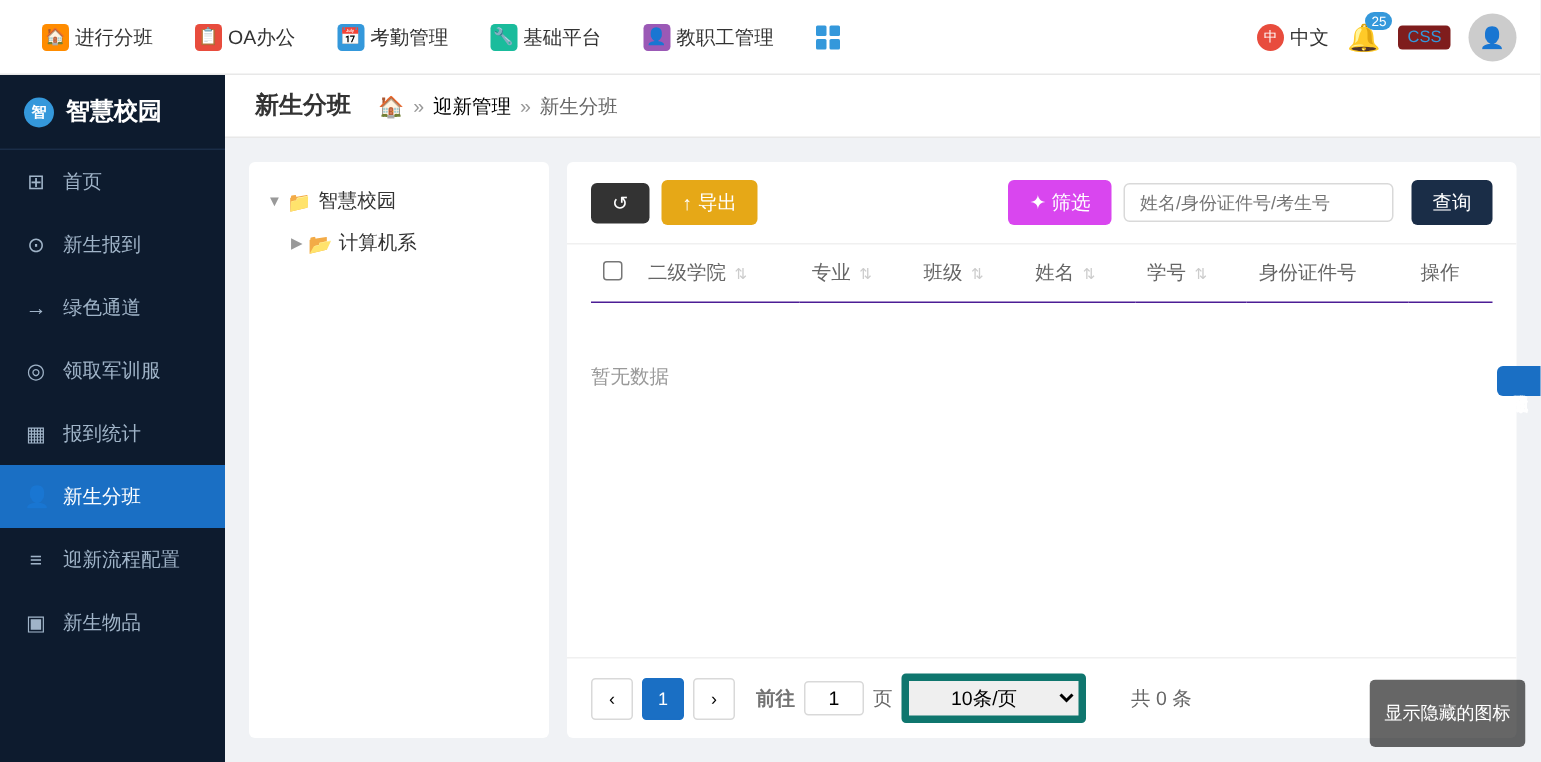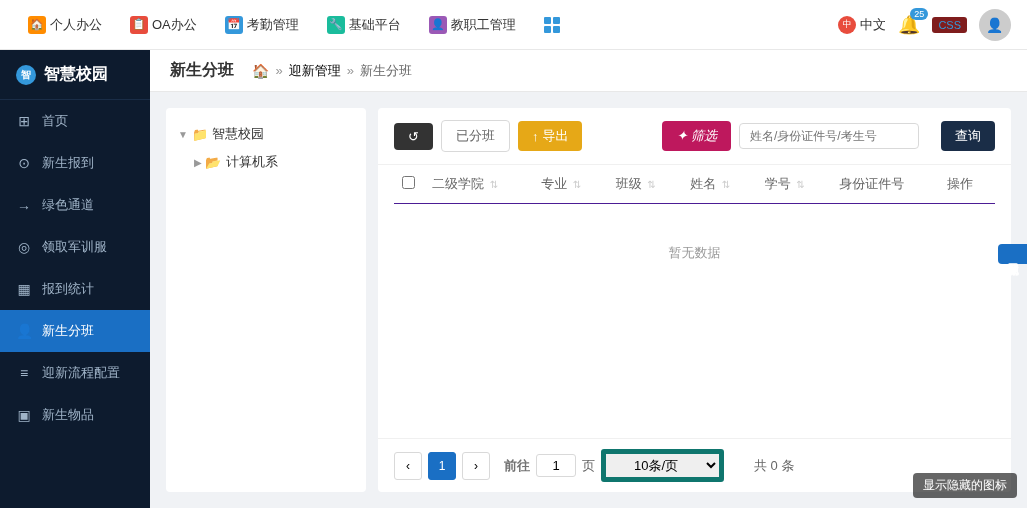--- a/index.html
+++ b/index.html
@@ -260,27 +260,27 @@
       border: none;
       cursor: pointer;
       font-size: 13px;
       display: inline-flex;
       align-items: center;
       gap: 4px;
     }
     .btn-dark { background: #333; color: #fff; }
     .btn-outline { background: #fff; color: #666; border: 1px solid #d9d9d9; }
     .btn-orange { background: #f5a623; color: #fff; }
-    .btn-primary { background: #be185d; color: #fff; font-style: italic; }
+    .btn-primary { background: #d946ef; color: #fff; }
     .btn-export { background: #e6a817; color: #fff; }
     .spacer { flex: 1; }
     .search-group {
       display: flex;
       align-items: center;
-      gap: 22px;
+      gap: 12px;
     }
     .search-input {
       padding: 5px 10px;
       border: 1px solid #d9d9d9;
       border-radius: 4px;
       font-size: 12px;
       width: 180px;
       outline: none;
       color: #999;
     }
@@ -304,21 +304,20 @@
       text-align: left;
       color: #666;
       font-weight: normal;
       font-size: 13px;
       white-space: nowrap;
     }
     th .sort-icon { color: #ccc; font-size: 10px; margin-left: 2px; }
     .th-checkbox { width: 30px; }
     td { padding: 10px 8px; color: #333; font-size: 13px; }
     .no-data {
-      text-align: center;
       color: #999;
       padding: 40px 0;
     }
 
     
     .pagination-bar {
       padding: 10px 16px;
       display: flex;
       align-items: center;
       gap: 6px;
@@ -371,37 +370,37 @@
       z-index: 100;
     }
 
     
     .bottom-hint {
       position: fixed;
       bottom: 10px;
       right: 10px;
       background: rgba(0,0,0,0.6);
       color: #fff;
-      padding: 4px 10px;
+      padding: 14px 10px;
       border-radius: 4px;
       font-size: 12px;
     }
 
     
     ::-webkit-scrollbar { width: 4px; height: 4px; }
     ::-webkit-scrollbar-thumb { background: #ccc; border-radius: 2px; }
   </style>
 </head>
 <body>
 
 <div class="top-nav">
   <div class="top-nav-left">
     <div class="nav-item">
       <span class="nav-icon icon-orange">🏠</span>
-      <span>个人办公</span>
+      <span>进行分班</span>
     </div>
     <div class="nav-item">
       <span class="nav-icon icon-red">📋</span>
       <span>OA办公</span>
     </div>
     <div class="nav-item">
       <span class="nav-icon icon-blue">📅</span>
       <span>考勤管理</span>
     </div>
     <div class="nav-item">
@@ -505,21 +504,20 @@
           <span class="tree-arrow">▶</span>
           <span class="tree-folder">📂</span>
           <span>计算机系</span>
         </div>
       </div>
 
       <div class="main-panel">
 
         <div class="toolbar">
           <button class="btn btn-dark" title="刷新">↺</button>
-          <button class="btn btn-outline">已分班</button>
           <button class="btn btn-export">
             <span>↑</span>
             <span>导出</span>
           </button>
           <div class="spacer"></div>
           <button class="btn btn-primary">✦ 筛选</button>
           <div class="search-group">
             <input class="search-input" type="text" placeholder="姓名/身份证件号/考生号" style="">
             <button class="btn btn-query">查询</button>
           </div>

